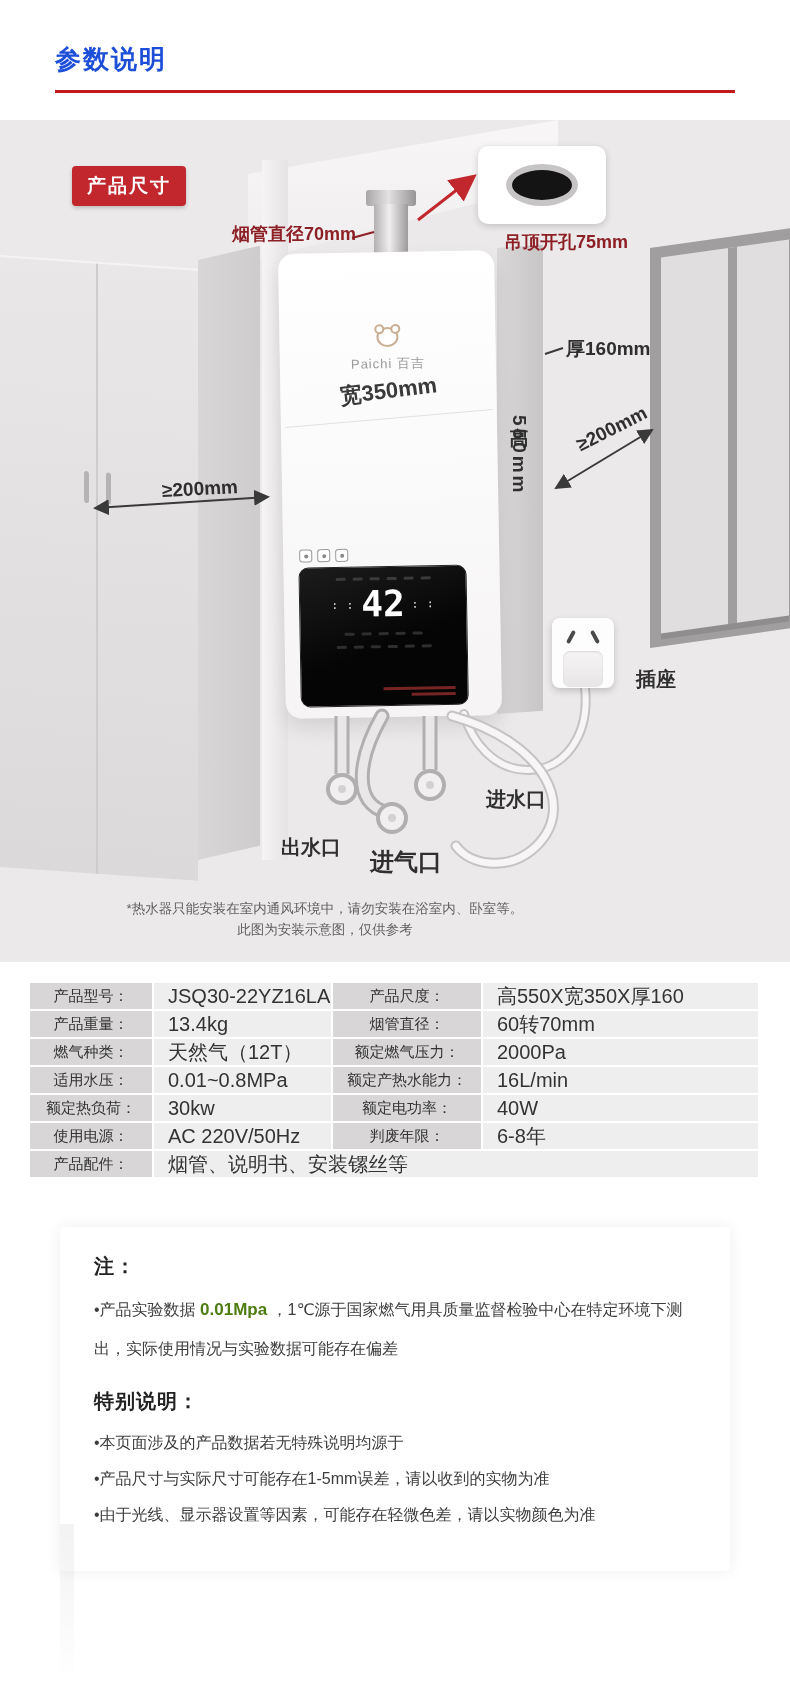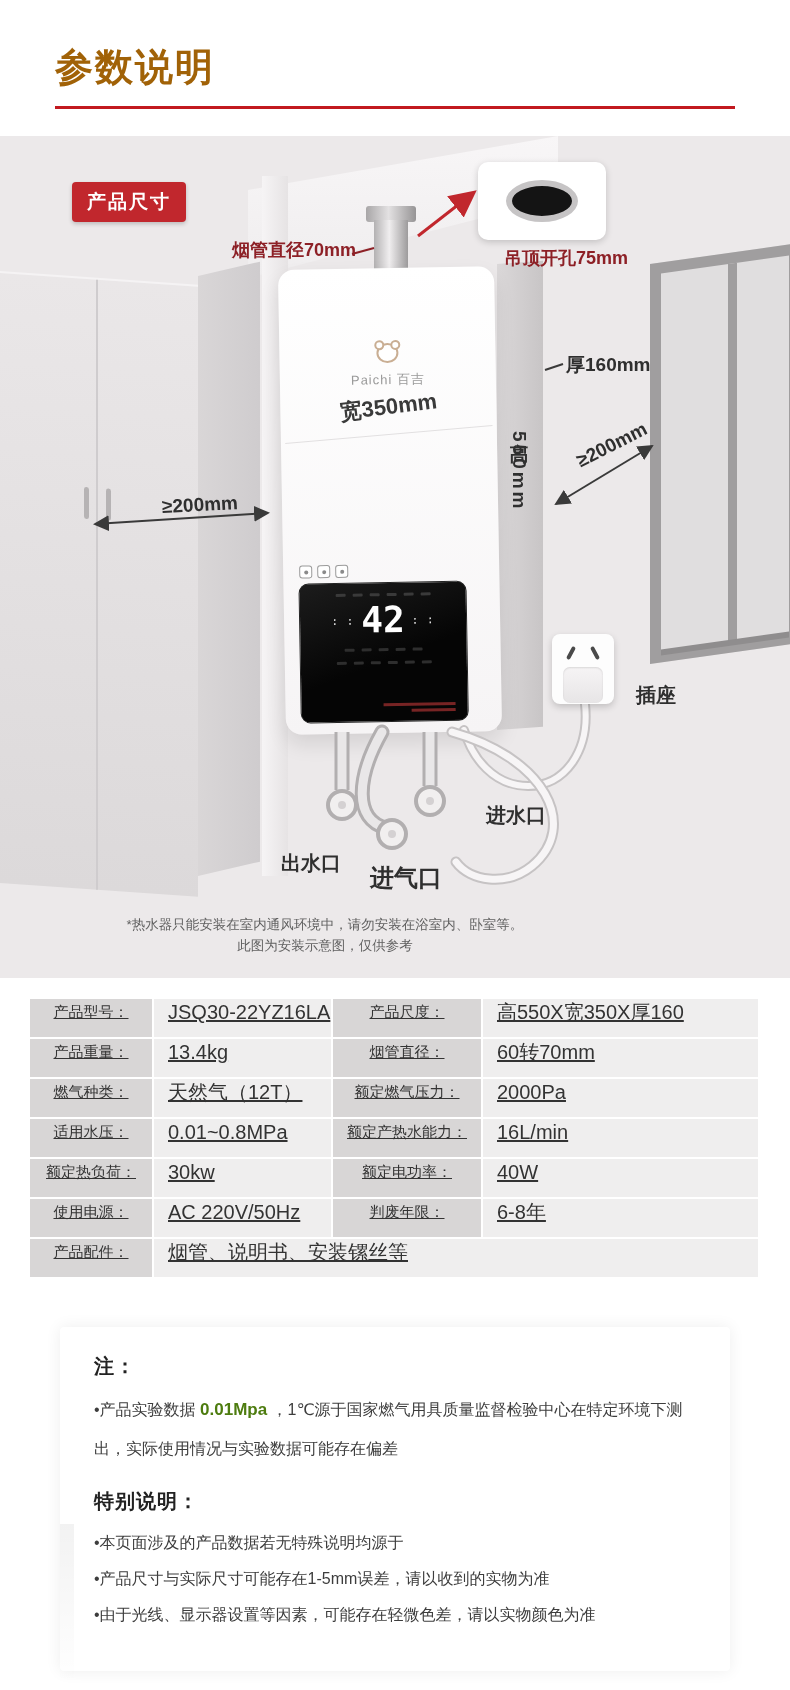--- a/index.html
+++ b/index.html
@@ -4,21 +4,21 @@
 <style>
   * { margin:0; padding:0; box-sizing:border-box; }
   html,body { background:#fff; }
   body {
     width:790px; height:1690px; margin:0 auto; position:relative;
     font-family:"Liberation Sans","DejaVu Sans",sans-serif; color:#333;
     overflow:hidden;
   }
   
   .page-header { padding:42px 55px 0 55px; }
-  .page-title { font-size:38px; font-weight:bold; color:#a16207; letter-spacing:2px; }
+  .page-title { font-size:26px; font-weight:bold; color:#1d4ed8; letter-spacing:2px; }
   .title-rule { height:3px; background:#c2191f; margin-top:13px; }
 
   
   .diagram { position:relative; width:790px; height:842px; background:#ece9ea; margin-top:27px; overflow:hidden; }
   .ceiling { position:absolute; left:248px; top:0; width:310px; height:142px; z-index:1;
     background:linear-gradient(180deg,#f8f6f7,#efedee);
     clip-path:polygon(0 38%,100% 0,100% 44%,0 100%); }
 
   .cabinet-front { position:absolute; left:0; top:135px; width:198px; height:612px; z-index:2;
     background:linear-gradient(180deg,#eae7e8,#dcd9da); transform:skewY(4deg); transform-origin:left top;
@@ -96,21 +96,21 @@
 
   .svg-layer { position:absolute; left:0; top:0; z-index:5; pointer-events:none; }
   .svg-layer.front { z-index:7; }
 
   .diagram-note { position:absolute; left:55px; top:778px; width:540px; z-index:8; text-align:center;
     font-size:13.5px; color:#5f5f5f; line-height:21px; }
 
   
   .spec-table { margin:21px 30px 0 30px; width:730px; display:grid;
     grid-template-columns:122px 177px 148px 275px; gap:2px; background:#fff; }
-  .cell { height:38px; line-height:26px; font-size:15px; color:#333; white-space:nowrap; overflow:hidden;text-decoration:underline; }
+  .cell { height:26px; line-height:26px; font-size:15px; color:#333; white-space:nowrap; overflow:hidden; }
   .cell.lbl { background:#d8d6d6; text-align:center; }
   .cell.val { background:#efeeee; padding-left:14px; font-size:20px; }
   .cell.span3 { grid-column:2 / 5; }
 
   
   .notes-card { margin:50px 60px 0 60px; width:670px; background:#fff; border-radius:4px;
     box-shadow:0 0 16px rgba(0,0,0,.07); padding:26px 34px 38px 34px; }
   .notes-h { font-size:20px; font-weight:bold; color:#222; margin-bottom:10px; letter-spacing:1px; }
   .note-line { font-size:16px; color:#3d3d3d; line-height:39px; }
   .note-line b { font-size:17px; color:#4d7c0f; }

